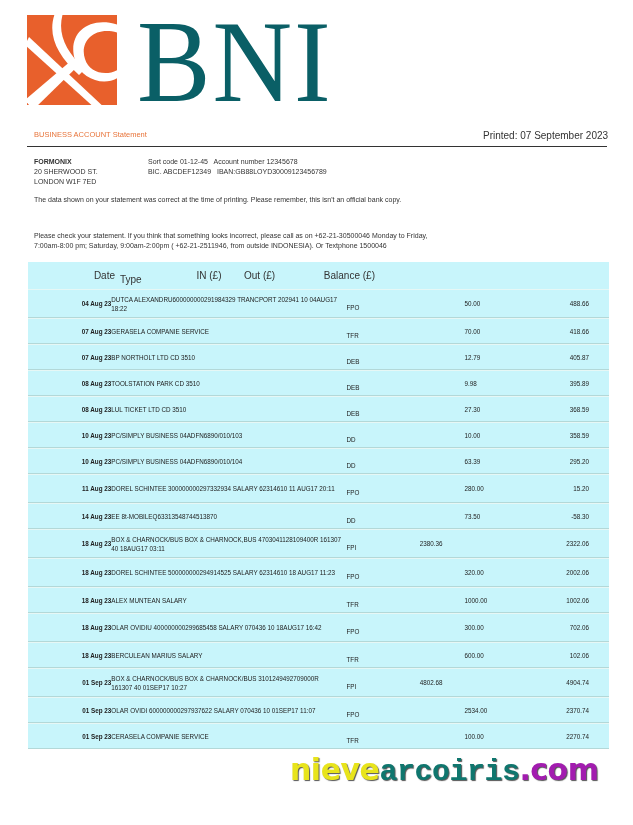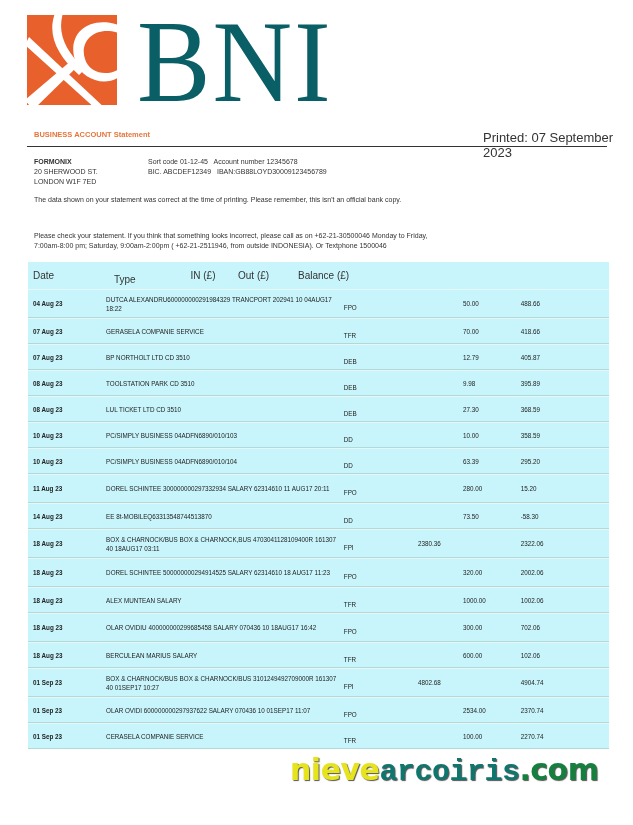--- a/index.html
+++ b/index.html
@@ -8,24 +8,24 @@
     font-family: "Liberation Sans", sans-serif; color: #222;
   }
   .logo { position: absolute; left: 27px; top: 15px; width: 320px; height: 96px; }
   .logo-mark { position: absolute; left: 0; top: 0; width: 90px; height: 90px; }
   .logo-text {
     position: absolute; left: 110px; top: -18px;
     font-family: "Liberation Serif", serif; font-size: 116px; line-height: 130px;
     color: #0a5f66; letter-spacing: 2px; transform: scaleX(0.95); transform-origin: left;
   }
   .subtitle {
-    position: absolute; left: 34px; top: 130px; font-size: 7.5px; font-weight: bold;
+    position: absolute; left: 34px; top: 130px; font-size: 7.5px; font-weight: normal;
     color: #e8743a;
   }
-  .printed { position: absolute; left: 483px; top: 130px; font-size: 13px; color: #333; }
+  .printed { position: absolute; left: 483px; top: 130px; font-size: 10px; color: #333; }
   .rule { position: absolute; left: 27px; top: 146px; width: 580px; height: 1px; background: #333; }
   .addr { position: absolute; left: 34px; top: 157px; font-size: 7px; line-height: 10px; color: #333; }
   .addr .name { font-weight: bold; }
   .acct { position: absolute; left: 148px; top: 157px; font-size: 7px; line-height: 10px; color: #333; }
   .acct span { margin-right: 4px; }
   .note1 { position: absolute; left: 34px; top: 196px; font-size: 7px; color: #333; }
   .note2 { position: absolute; left: 34px; top: 231px; width: 420px; font-size: 7px; line-height: 10px; color: #333; }
 
   .table {
     position: absolute; left: 28px; top: 262px; width: 581px;
@@ -33,37 +33,37 @@
   }
   .thead {
     height: 27px; display: flex; align-items: center;
     font-size: 10px; color: #333;
   }
   .row {
     display: flex; align-items: center; font-size: 6.3px; color: #222;
     border-top: 1px solid #e6f7f5;
     border-bottom: 1px solid #b3d8d8;
   }
-  .c-date { width: 76px; padding-left: 5px; font-weight: bold; }
+  .c-date { width: 76px; padding-left: 11px; font-weight: bold; text-align: right; }
   .c-desc { width: 242px; line-height: 9px; }
   .c-type { width: 54px; padding-left: 5px; margin-top: 8px; }
   .c-in { width: 70px; text-align: center; }
   .c-out { width: 60px; text-align: left; }
-  .c-bal { width: 71px; padding-right: 20px; }
+  .c-bal { width: 71px; text-align: right; padding-right: 20px; }
   .thead .c-date { font-weight: normal; }
   .thead .c-desc { line-height: normal; }
 
   .watermark {
     position: absolute; left: 290px; top: 752px; font-family: "DejaVu Sans", sans-serif;
     font-weight: bold; font-size: 30px; letter-spacing: -0.5px;
     text-shadow: 1px 1px 1px #555;
   }
   .wm1 { color: #e8e41c; text-align: center; }
   .wm2 { color: #0f766e; font-family: Liberation Mono, monospace; }
-  .wm3 { color: #15803d; }
+  .wm3 { color: #a21caf; }
 </style>
 </head>
 <body>
 
 <div class="logo">
   <svg class="logo-mark" viewBox="0 0 90 90">
     <rect x="0" y="0" width="90" height="90" fill="#e8602c"></rect>
     <path d="M-2,30 L70,95 L80,95 L2,22 Z" fill="#ffffff"></path>
     <path d="M-2,85 L45,45 L52,50 L6,95 Z" fill="#ffffff"></path>
     <path d="M28,-2 C20,20 30,40 52,60 L58,54 C38,36 30,18 36,-2 Z" fill="#ffffff"></path>

